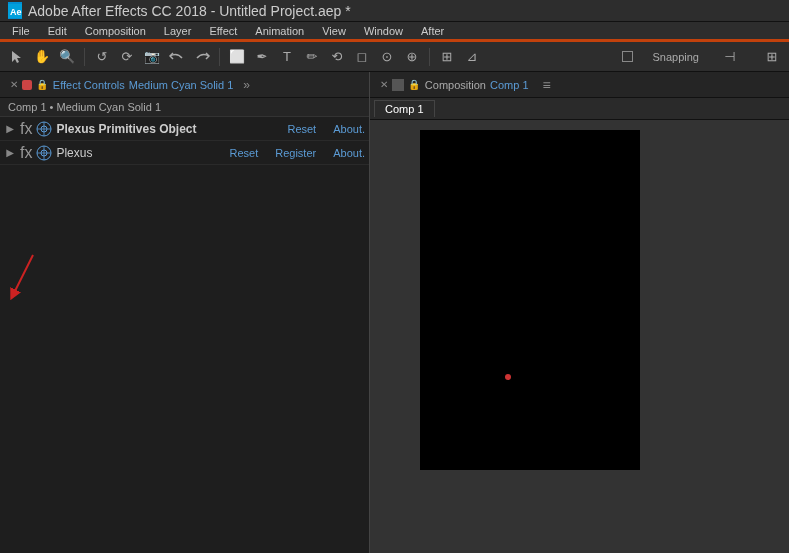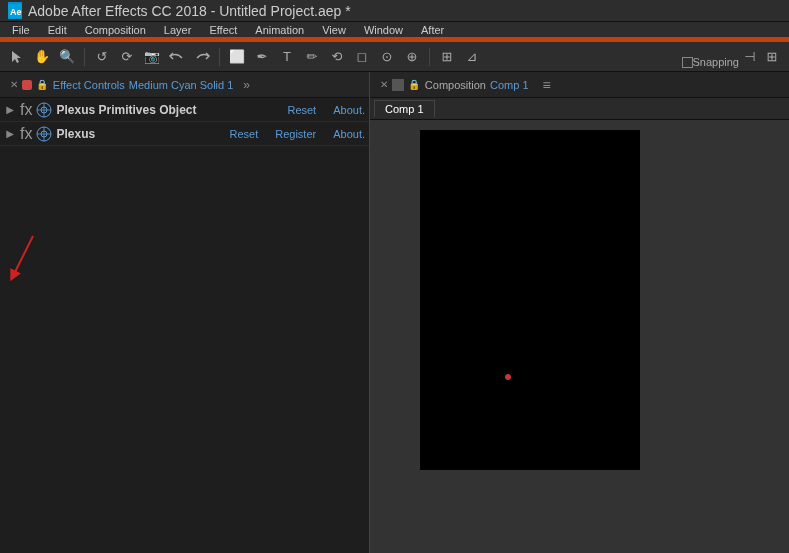--- a/index.html
+++ b/index.html
@@ -39,21 +39,21 @@
     }
 
     
     #menu-bar {
       background: #2d2d2d;
       height: 20px;
       display: flex;
       align-items: center;
       padding: 0 4px;
       gap: 2px;
-      border-bottom: 5px solid #c2410c;
+      border-bottom: 3px solid #c2410c;
     }
     .menu-item {
       padding: 2px 8px;
       font-size: 11px;
       color: #cccccc;
       cursor: pointer;
     }
 
     
     #toolbar {
@@ -77,22 +77,22 @@
       border-radius: 2px;
     }
     .tool-separator {
       width: 1px;
       height: 18px;
       background: #444;
       margin: 0 3px;
     }
     .snapping-area {
       display: flex;
-      align-items: flex-end;
-      gap: 0;
+      align-items: center;
+      gap: 20px;
       margin-left: auto;
     }
     .snapping-label {
       font-size: 11px;
       color: #aaa;
     }
 
     
     #main-content {
       display: flex;
@@ -182,21 +182,21 @@
       align-items: center;
       justify-content: center;
     }
     .effect-row .effect-name {
       font-size: 12px;
       font-weight: bold;
       color: #cccccc;
       flex: 1;
     }
     .effect-row.sub-effect .effect-name {
-      font-weight: bold;
+      font-weight: normal;
     }
     .effect-row .effect-actions {
       display: flex;
       gap: 17px;
     }
     .effect-action-link {
       color: #5b9bd5;
       font-size: 11px;
       cursor: pointer;
       text-decoration: none;
@@ -378,20 +378,21 @@
       <div class="panel-tab">
         <span class="close-x">✕</span>
         <span style="width:10px;height:10px;background:#cc4444;display:inline-block;border-radius:2px;"></span>
         <span class="lock-icon">🔒</span>
         <span style="color:#5b9bd5;">Effect Controls</span>
         <span style="color:#5b9bd5;">Medium Cyan Solid 1</span>
       </div>
       <div class="panel-expand-btn">»</div>
     </div>
 
+    <div class="layer-label">Comp 1 • Medium Cyan Solid 1</div>
 
     <div class="effect-controls-area">
 
       <div class="effect-row">
         <span class="twirl">▶</span>
         <span class="fx-badge">fx</span>
 
         <span class="plexus-icon">
           <svg width="16" height="16" viewBox="0 0 16 16">
             <circle cx="8" cy="8" r="7" fill="none" stroke="#5b9bd5" stroke-width="1"></circle>

